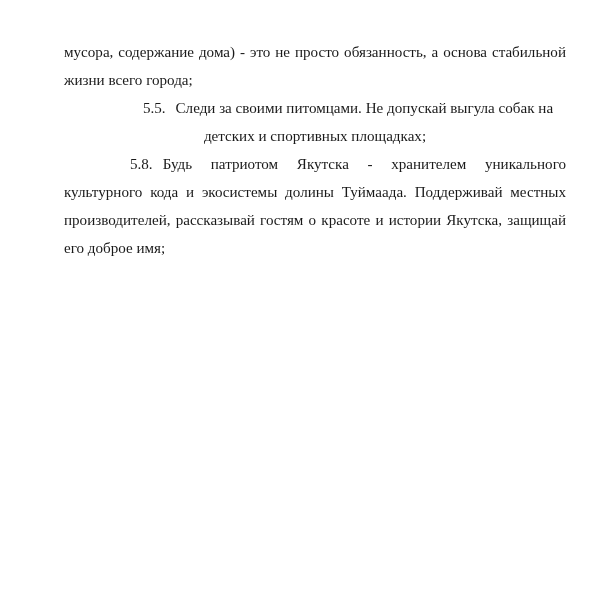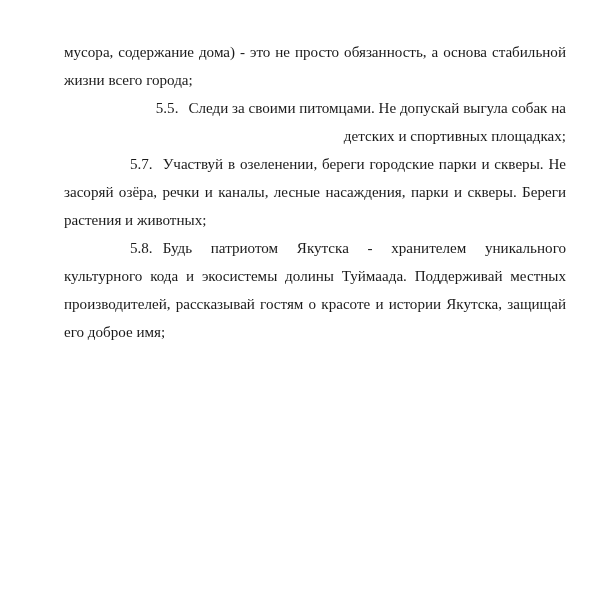--- a/index.html
+++ b/index.html
@@ -60,34 +60,33 @@
     display: inline-block;
     width: 10px;
   }
 
   
   .para:last-child {
     text-align-last: left;
   }
 
   .para-loose {
-    text-align: right;
+    text-align: center;
   }
 </style>
 </head>
 <body>
 
 <div class="page">
   <div class="doc-body">
 
     <p class="para para-cont">мусора, содержание дома) - это не просто обязанность, а основа стабильной жизни всего города;</p>
 
 
 
     <p class="para para-clause para-loose"><span class="clause-num">5.5.</span><span class="clause-gap"></span><span>Следи за своими питомцами. Не допускай выгула собак на детских и спортивных площадках;</span></p>
 
 
-    <p class="para para-clause"><span class="clause-num">5.7.</span><span class="clause-gap"></span><span>Участвуй в озеленении, береги городские парки и скверы. Не засоряй озёра, речки и каналы, лесные насаждения, парки и скверы. Береги растения и животных;</span></p>
 
     <p class="para para-clause"><span class="clause-num">5.8.</span><span class="clause-gap"></span><span>Будь патриотом Якутска - хранителем уникального культурного кода и экосистемы долины Туймаада. Поддерживай местных производителей, рассказывай гостям о красоте и истории Якутска, защищай его доброе имя;</span></p>
 
   </div>
 </div>
 
 </body></html>

